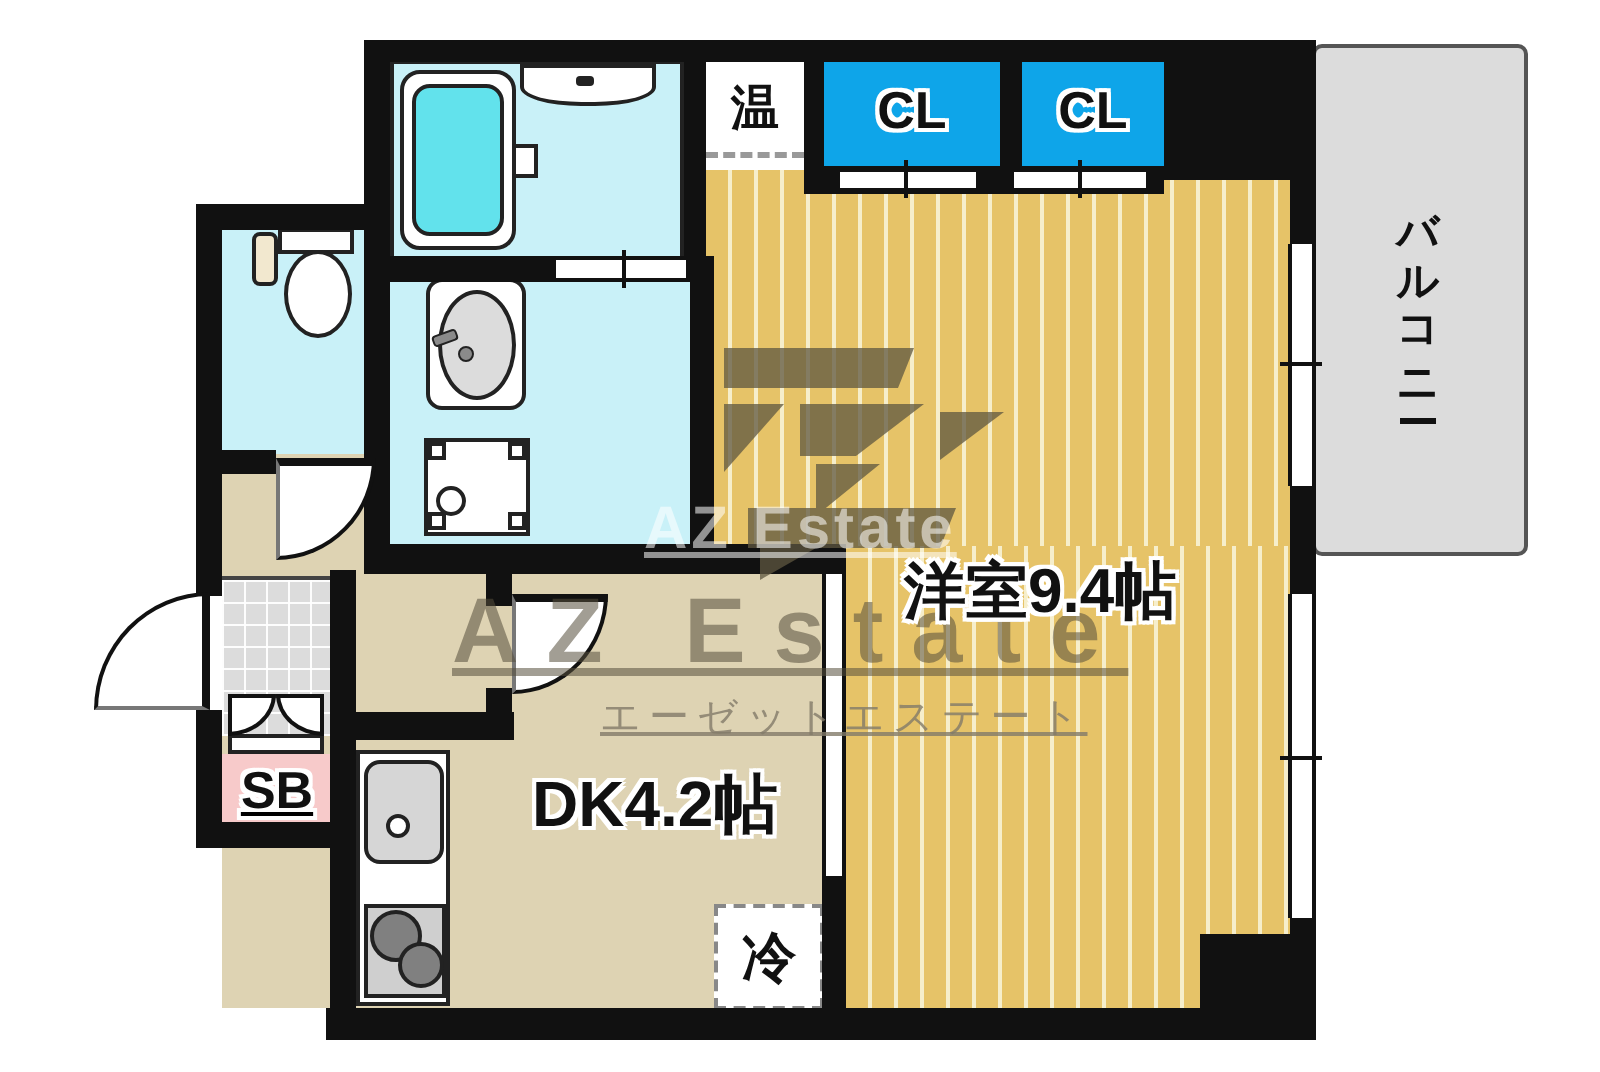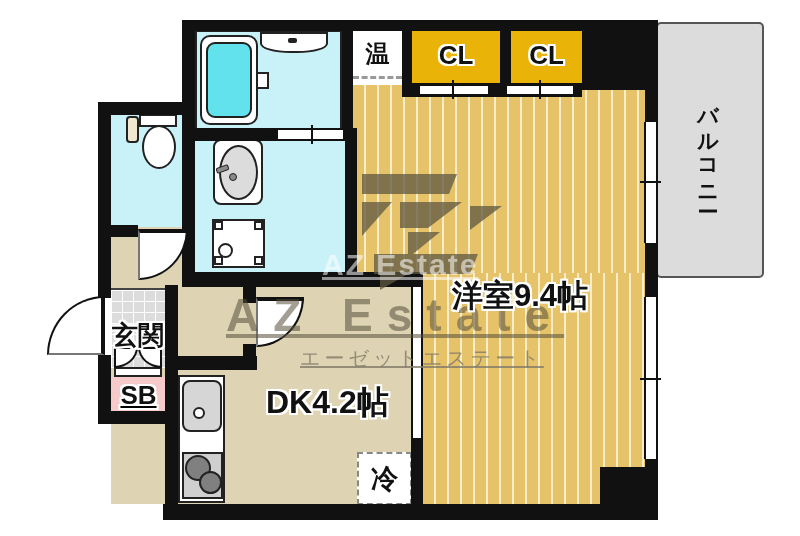--- a/index.html
+++ b/index.html
@@ -4,21 +4,21 @@
 <style>
   html,body{margin:0;padding:0;background:#fff;}
   #plan{position:relative;width:800px;height:536px;background:#ffffff;overflow:hidden;
         font-family:"Liberation Sans","DejaVu Sans",sans-serif;}
   .abs{position:absolute;box-sizing:border-box;}
   .wall{position:absolute;background:#111;box-sizing:border-box;}
   .floor-beige{background:#ded3b3;}
   .floor-cyan{background:#c9f1f8;}
   .floor-wood{background:#e6c368;
     background-image:repeating-linear-gradient(90deg,rgba(0,0,0,0) 0 11px,#f6eecb 11px 13px);}
-  .floor-pink{background:#eab308;}
+  .floor-pink{background:#0ea5e9;}
   .floor-tile{background:#dcdcdc;
     background-image:repeating-linear-gradient(0deg,rgba(255,255,255,.95) 0 1px,rgba(0,0,0,0) 1px 11px),
                      repeating-linear-gradient(90deg,rgba(255,255,255,.95) 0 1px,rgba(0,0,0,0) 1px 11px);}
   .opening-h{background:#fff;border-top:2px solid #111;border-bottom:2px solid #111;}
   .opening-v{background:#fff;border-left:2px solid #111;border-right:2px solid #111;}
   .tick{background:#111;}
   .label{position:absolute;color:#111;font-weight:bold;white-space:nowrap;
     text-shadow:-2px -2px 0 #fff,2px -2px 0 #fff,-2px 2px 0 #fff,2px 2px 0 #fff,
                 -2px 0 0 #fff,2px 0 0 #fff,0 -2px 0 #fff,0 2px 0 #fff;}
   .center{display:flex;align-items:center;justify-content:center;}
@@ -150,16 +150,15 @@
       <polygon points="22,88 126,88 118,108 22,108"></polygon>
       <polygon points="28,108 56,108 28,124"></polygon>
     </g>
   </svg>
   <div class="wm" style="left:322px;top:248px;font-size:30px;letter-spacing:2px;color:rgba(255,255,255,.55);">AZ Estate</div>
   <div class="wm" style="left:226px;top:288px;font-size:46px;letter-spacing:14px;color:rgba(85,78,60,.55);">AZ Estate</div>
   <div class="wm" style="left:300px;top:345px;font-size:20px;font-weight:normal;letter-spacing:4px;color:rgba(130,122,105,.8);">エーゼットエステート</div>
 
   <div class="label" style="left:452px;top:275px;font-size:31px;">洋室9.4帖</div>
   <div class="label" style="left:266px;top:381px;font-size:32px;">DK4.2帖</div>
-  <div class="label" style="left:112px;top:318px;font-size:26px;">玄関</div>
   <div class="label" style="left:694px;top:92px;font-size:21px;writing-mode:vertical-rl;text-orientation:mixed;letter-spacing:3px;text-shadow:none;">バルコニー</div>
 
 </div>
 
 </body></html>

